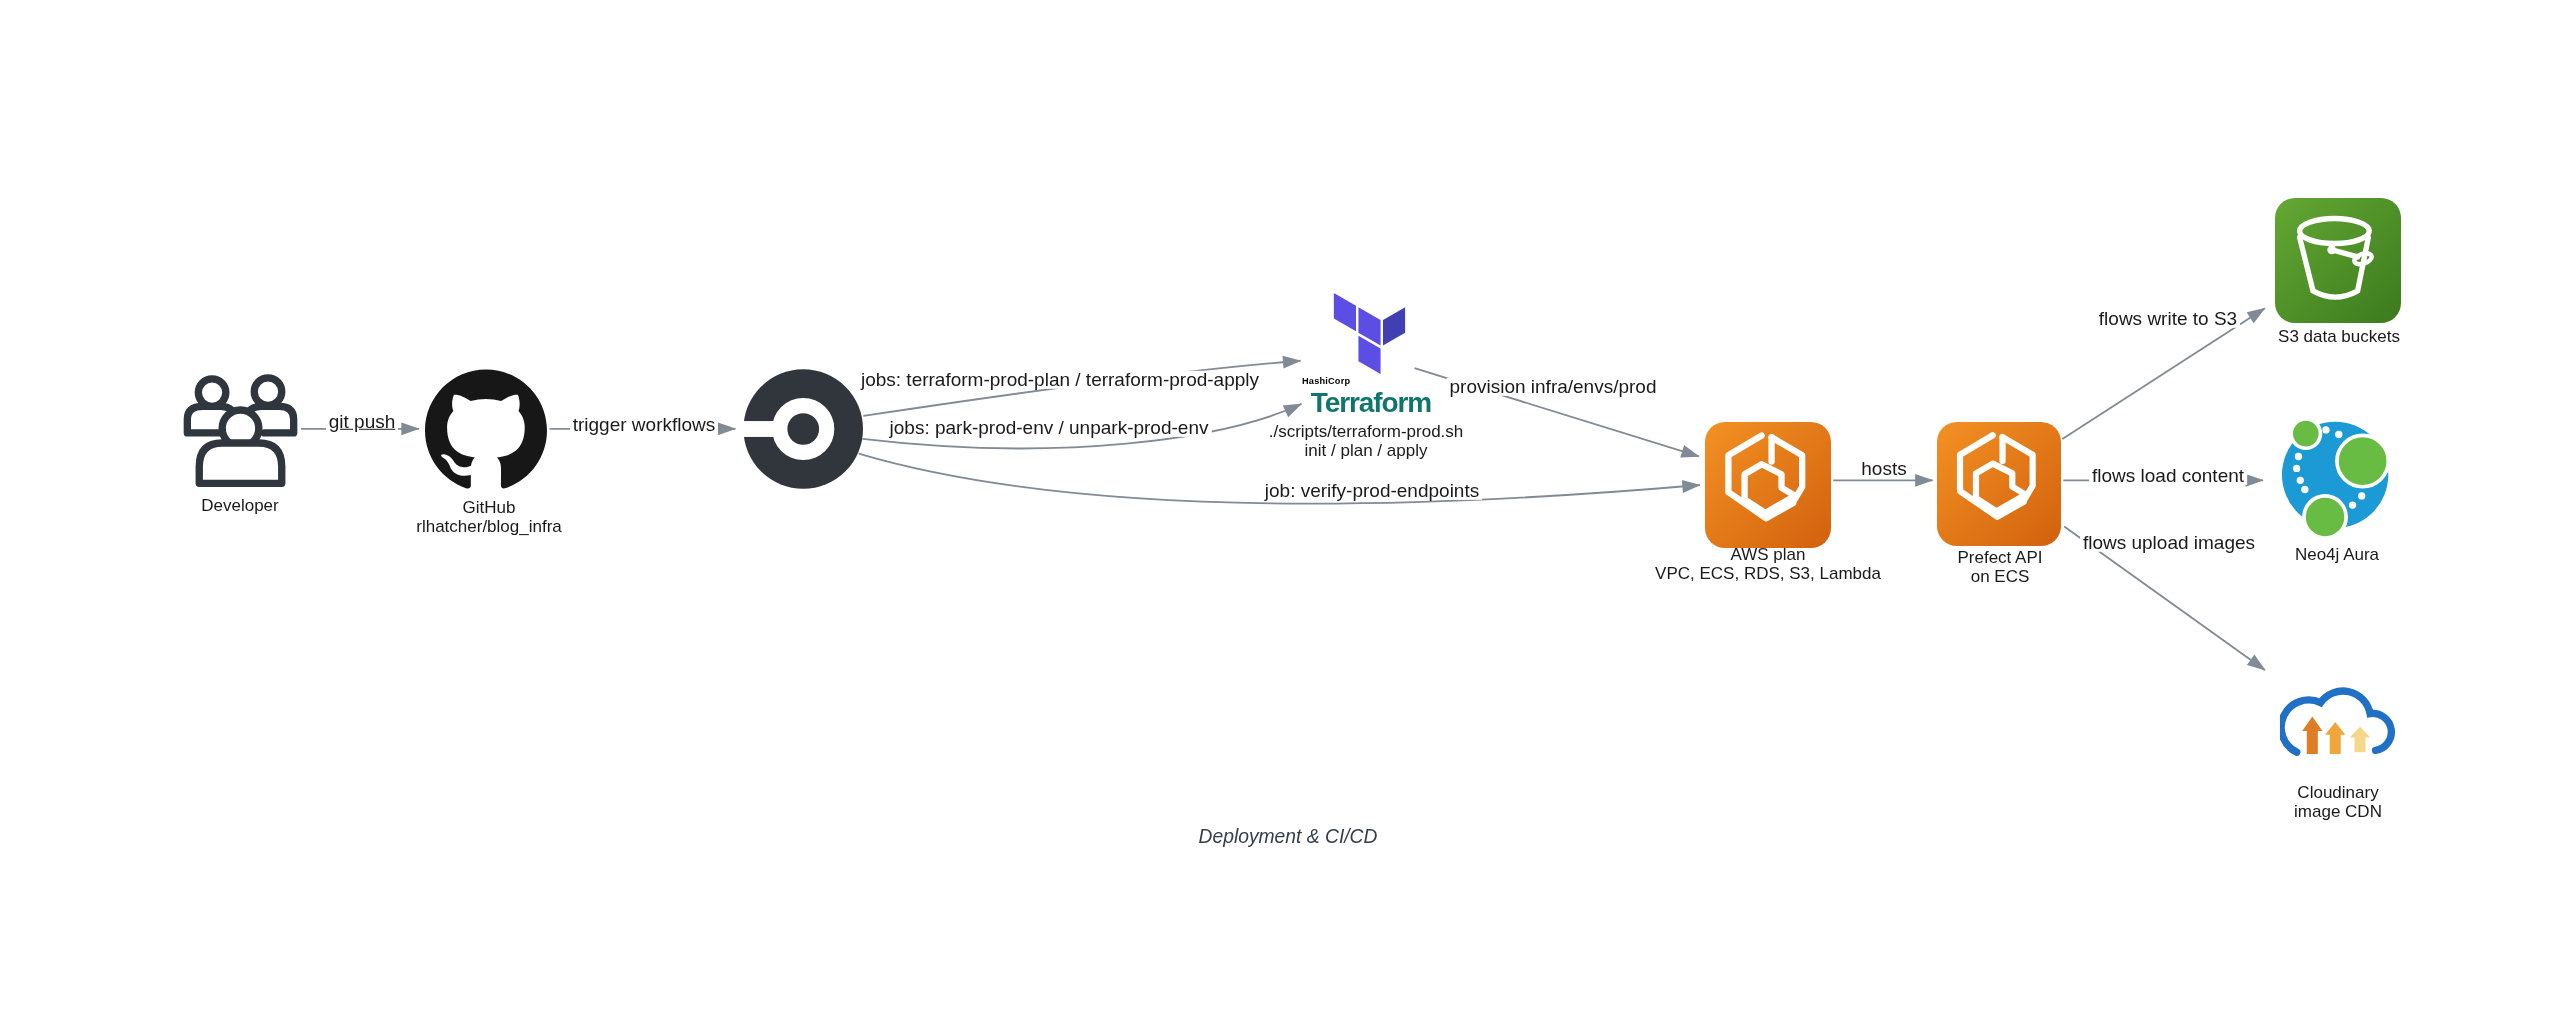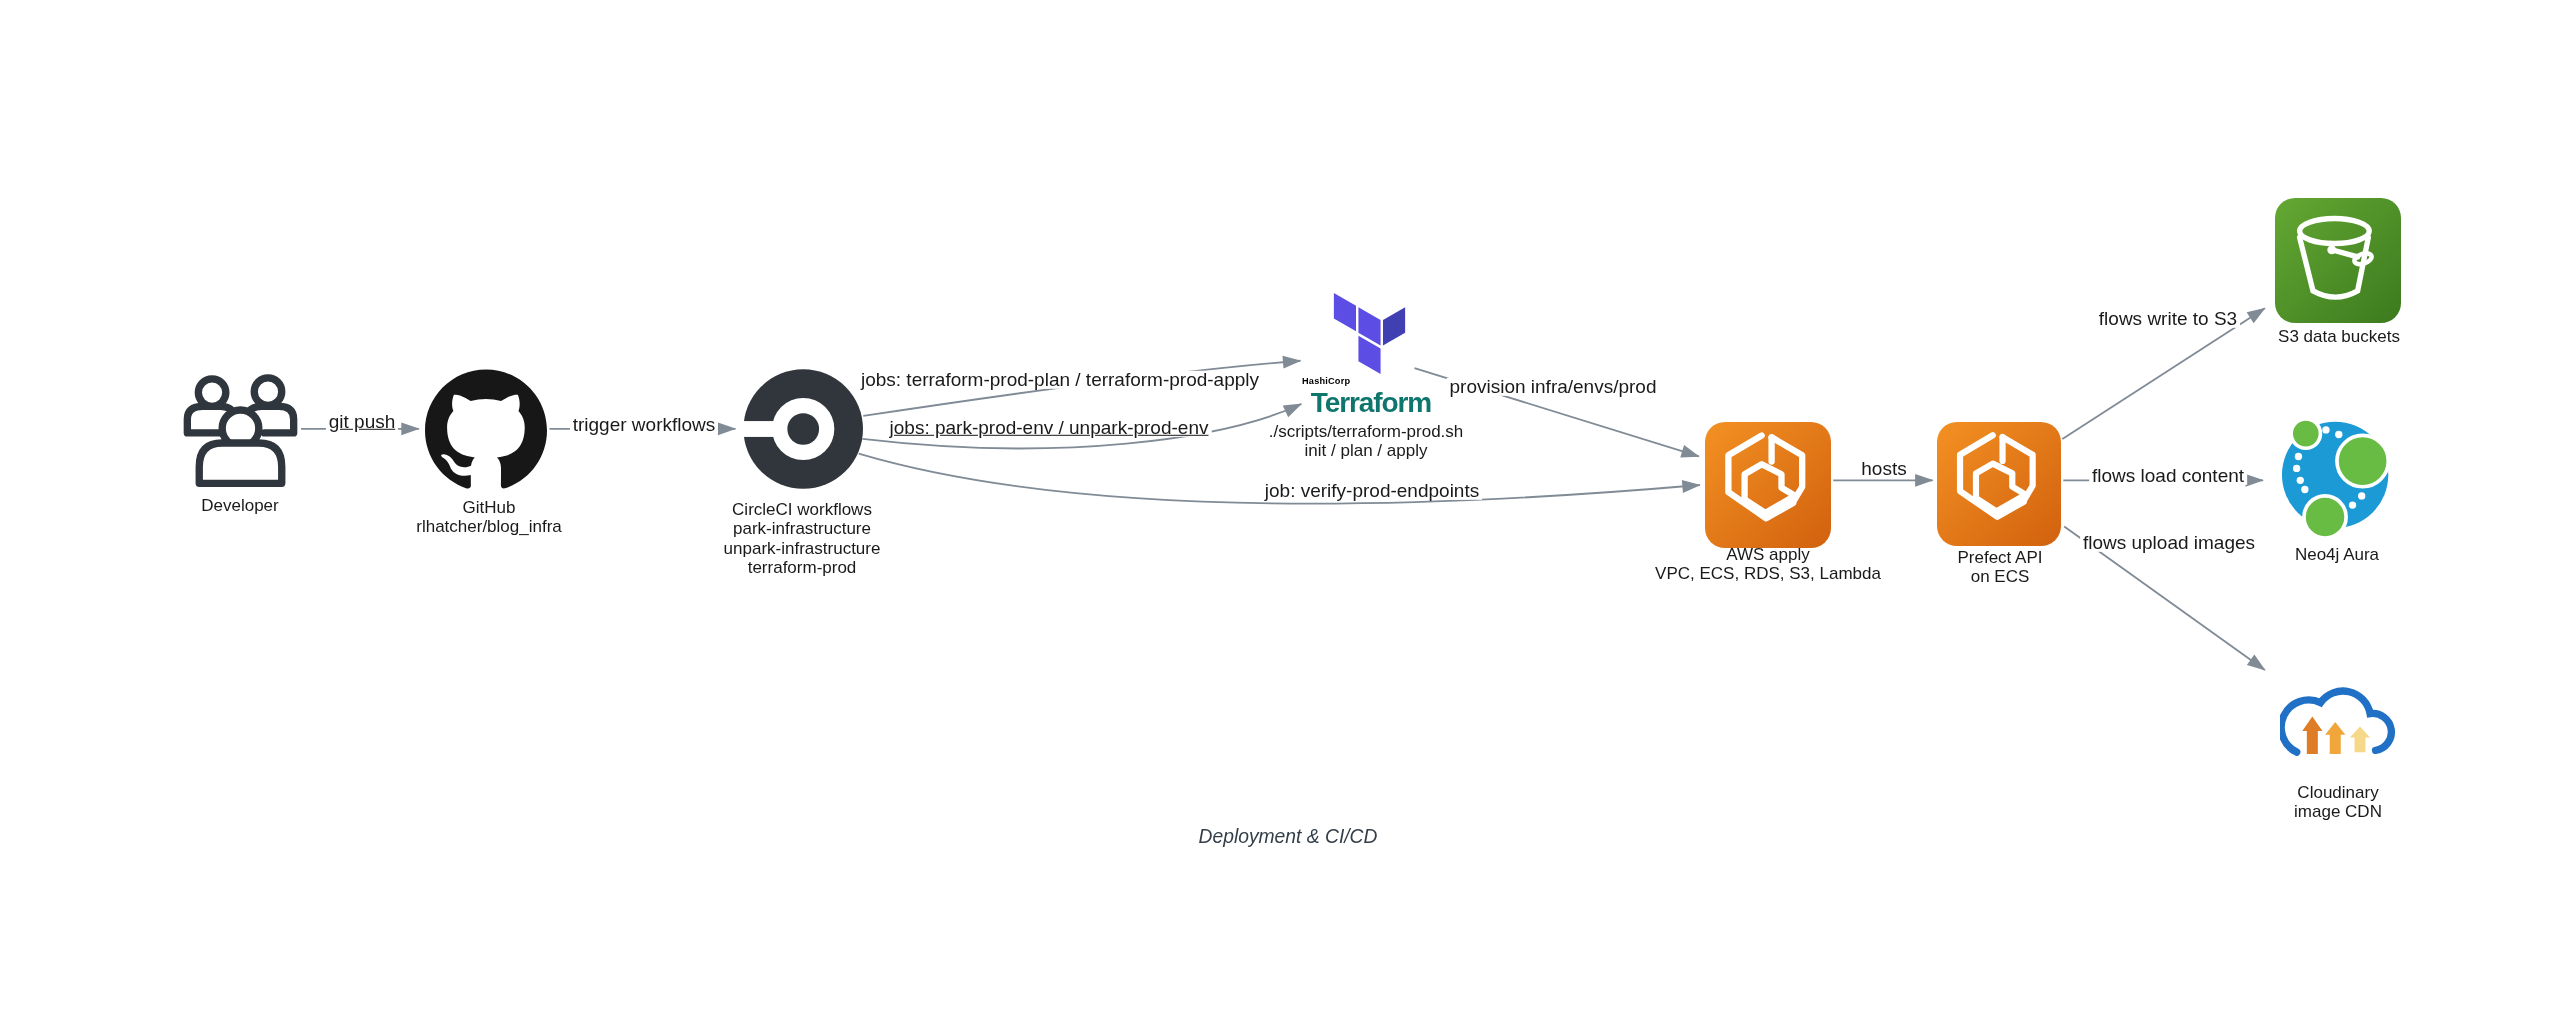--- a/index.html
+++ b/index.html
@@ -94,47 +94,41 @@
   </div>
 
   <div class="node-icon" style="left:741px;top:368px;width:122px;height:122px;">
     <svg width="122" height="122" viewBox="0 0 100 100">
       <circle cx="51" cy="50" r="49" fill="var(--circleci-ink,#30363B)"></circle>
       <rect x="0" y="43.5" width="28" height="13" fill="#ffffff"></rect>
       <circle cx="51" cy="50" r="25.5" fill="#ffffff"></circle>
       <circle cx="51" cy="50" r="13" fill="var(--circleci-ink,#30363B)"></circle>
     </svg>
   </div>
-  <div class="node-label" style="left:802px;top:500px;">
-    <div>CircleCI workflows</div>
-    <div>park-infrastructure</div>
-    <div>unpark-infrastructure</div>
-    <div>terraform-prod</div>
-  </div>
 
   <div class="node-icon" style="left:1329px;top:293px;width:81px;height:81px;">
     <svg width="81" height="81" viewBox="0 0 24 24">
       <path fill="var(--terraform-light,#5C4EE5)" d="M1.44 0v7.575l6.56 3.79V3.787z M8.72 4.23v7.575l6.56 3.787V8.018z M8.72 12.635v7.575L15.28 24v-7.578z"></path>
       <path fill="var(--terraform-dark,#4040B2)" d="M22.56 4.227l-6.56 3.791v7.574l6.56-3.787z"></path>
     </svg>
   </div>
   <div class="tf-brand" style="left:1302px;top:376px;">HashiCorp</div>
   <div class="tf-wordmark" style="left:1371px;top:387px;">Terraform</div>
   <div class="node-label" style="left:1366px;top:422px;">
     <div>./scripts/terraform-prod.sh</div>
     <div>init / plan / apply</div>
   </div>
 
   <div class="node-icon sq sq-aws" style="left:1705px;top:422px;width:126px;height:126px;">
     <svg width="126" height="126" viewBox="0 0 140 140">
       <use href="#ecs-glyph"></use>
     </svg>
   </div>
   <div class="node-label" style="left:1768px;top:545px;">
-    <div>AWS apply</div>
+    <div>AWS plan</div>
     <div>VPC, ECS, RDS, S3, Lambda</div>
   </div>
 
   <div class="node-icon sq sq-aws" style="left:1937px;top:422px;width:124px;height:124px;">
     <svg width="124" height="124" viewBox="0 0 140 140">
       <use href="#ecs-glyph"></use>
     </svg>
   </div>
   <div class="node-label" style="left:2000px;top:548px;">
     <div>Prefect API</div>
@@ -185,21 +179,21 @@
     </svg>
   </div>
   <div class="node-label" style="left:2338px;top:783px;">
     <div>Cloudinary</div>
     <div>image CDN</div>
   </div>
 
   <div class="edge-label" style="left:362px;top:422px;text-decoration:underline;">git push</div>
   <div class="edge-label" style="left:644px;top:425px;">trigger workflows</div>
   <div class="edge-label" style="left:1060px;top:360px;margin-top:20px;">jobs: terraform-prod-plan / terraform-prod-apply</div>
-  <div class="edge-label" style="left:1049px;top:428px;text-decoration:underline;">jobs: park-prod-env / unpark-prod-env</div>
+  <div class="edge-label" style="left:1049px;top:428px;">jobs: park-prod-env / unpark-prod-env</div>
   <div class="edge-label" style="left:1372px;top:491px;">job: verify-prod-endpoints</div>
   <div class="edge-label" style="left:1553px;top:387px;">provision infra/envs/prod</div>
   <div class="edge-label" style="left:1884px;top:469px;">hosts</div>
   <div class="edge-label" style="left:2168px;top:319px;">flows write to S3</div>
   <div class="edge-label" style="left:2168px;top:476px;">flows load content</div>
   <div class="edge-label" style="left:2169px;top:543px;">flows upload images</div>
 
   <div class="diagram-title" style="left:1288px;top:826px;">Deployment &amp; CI/CD</div>
 
 </div>

